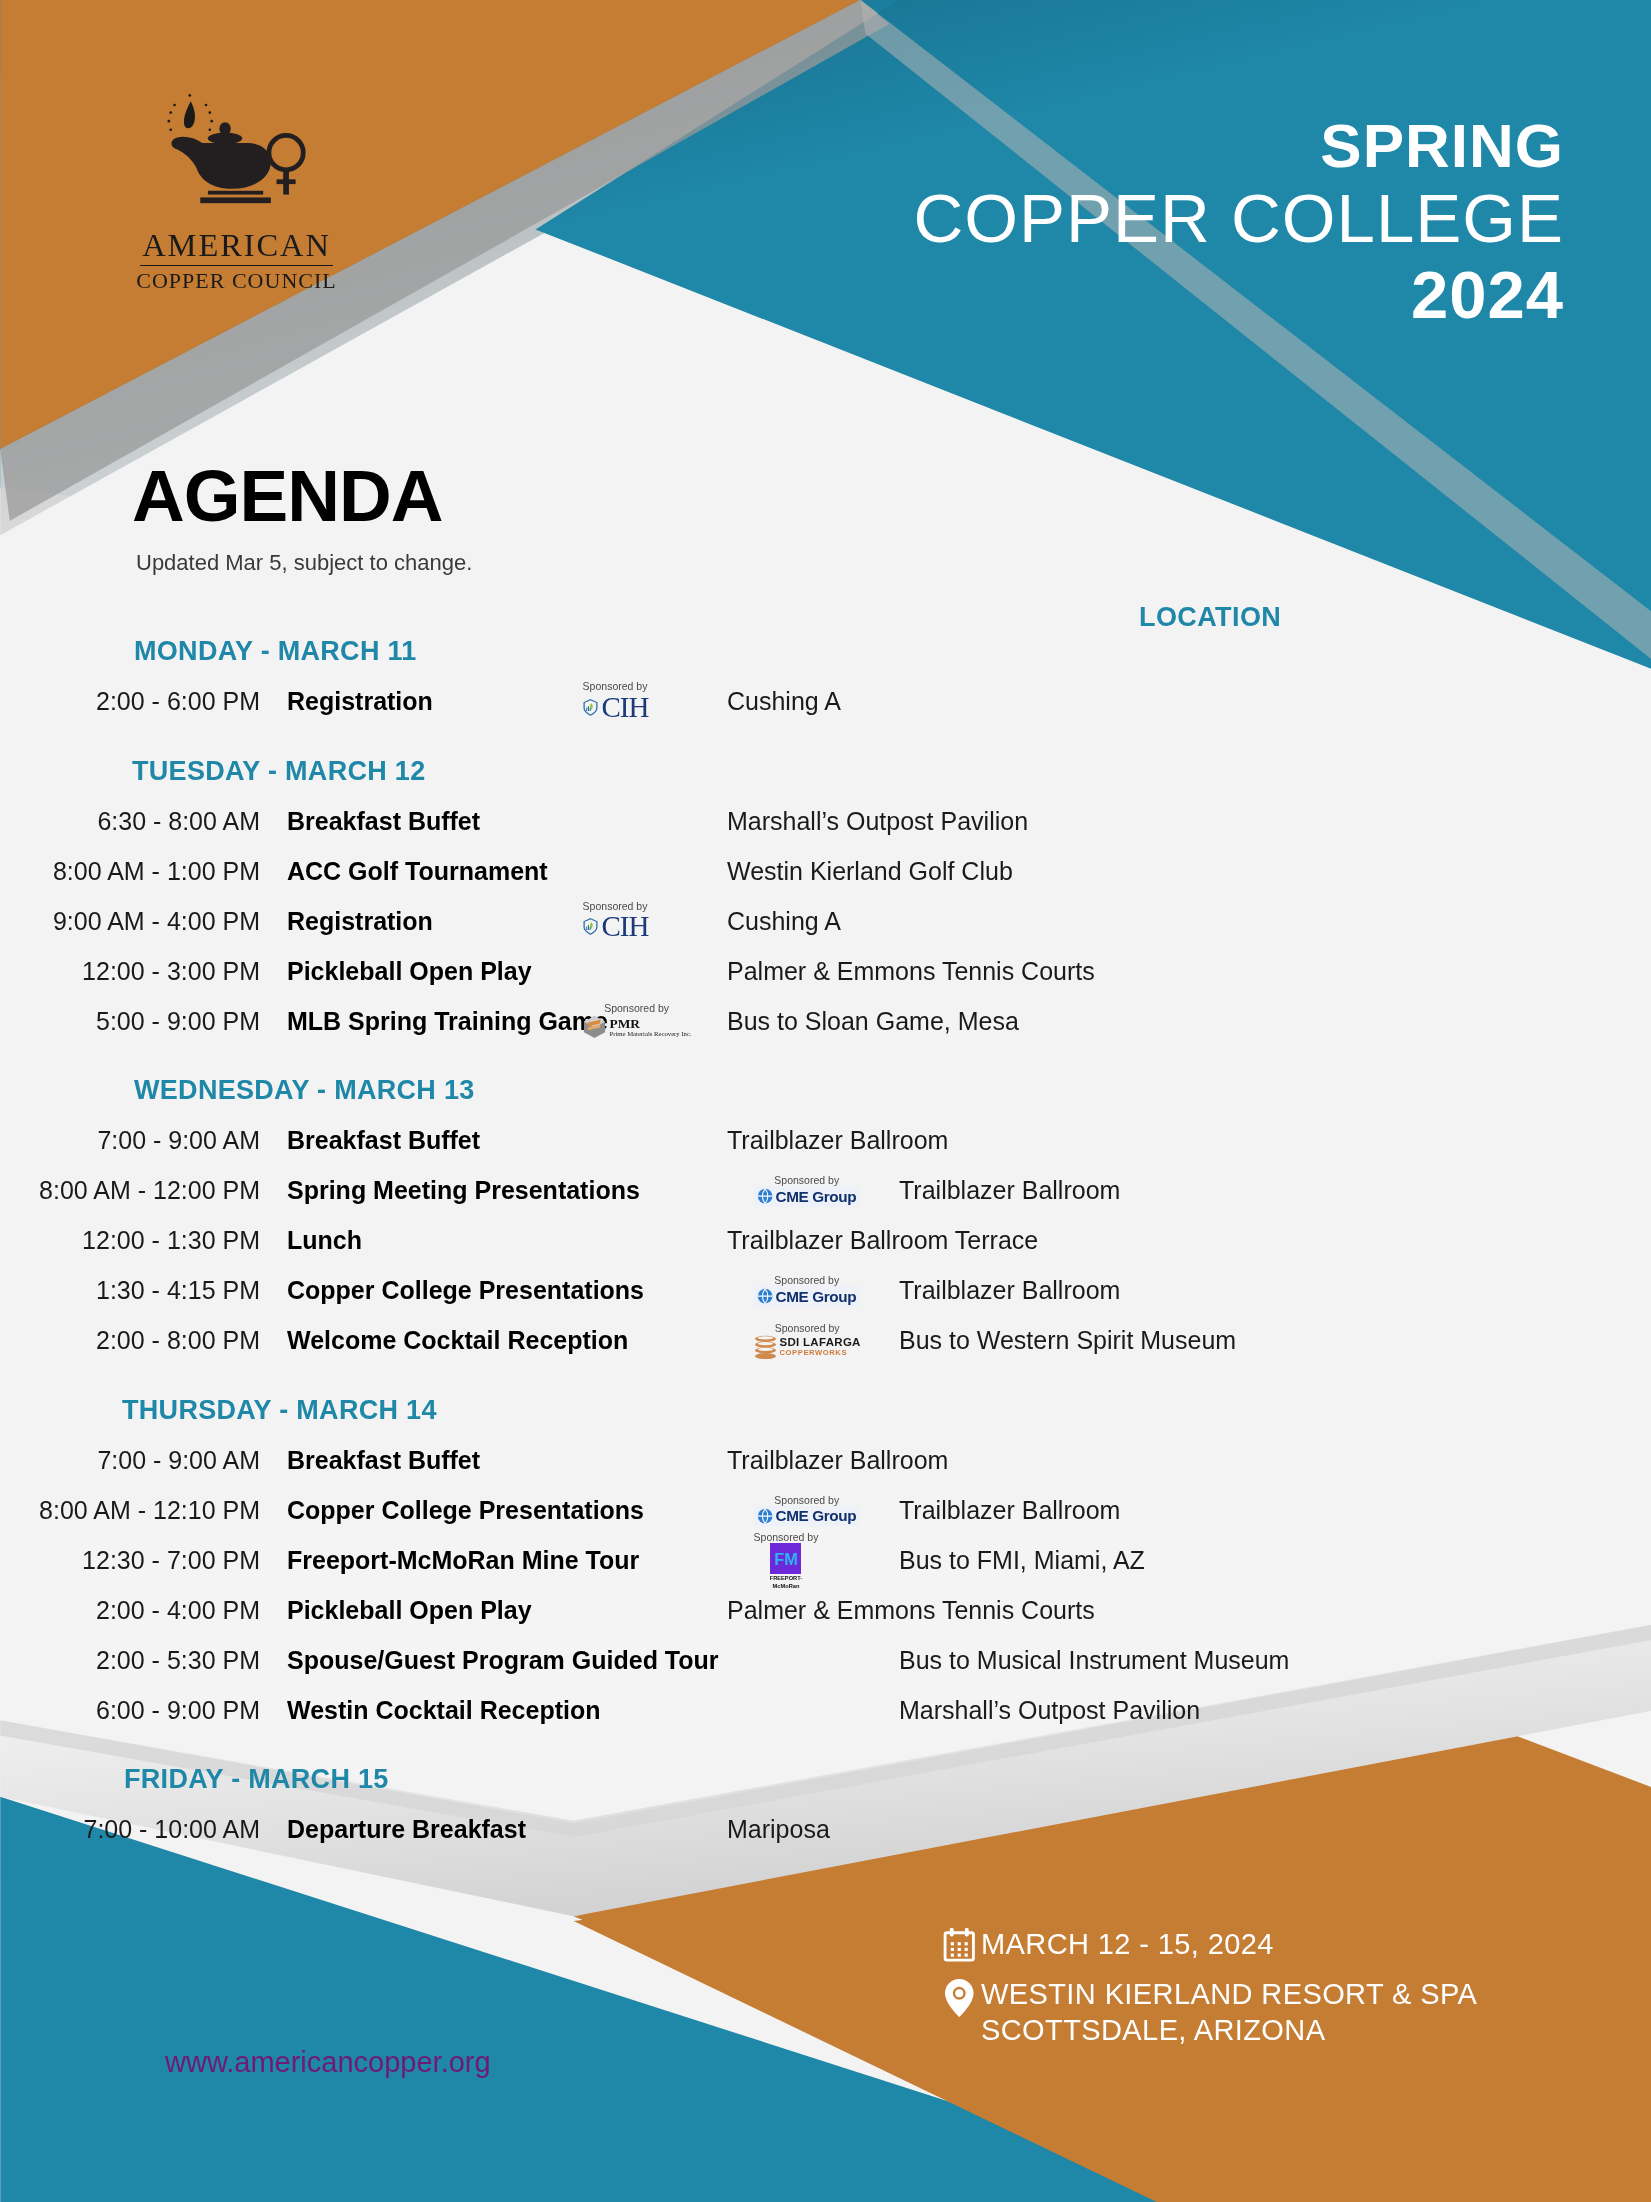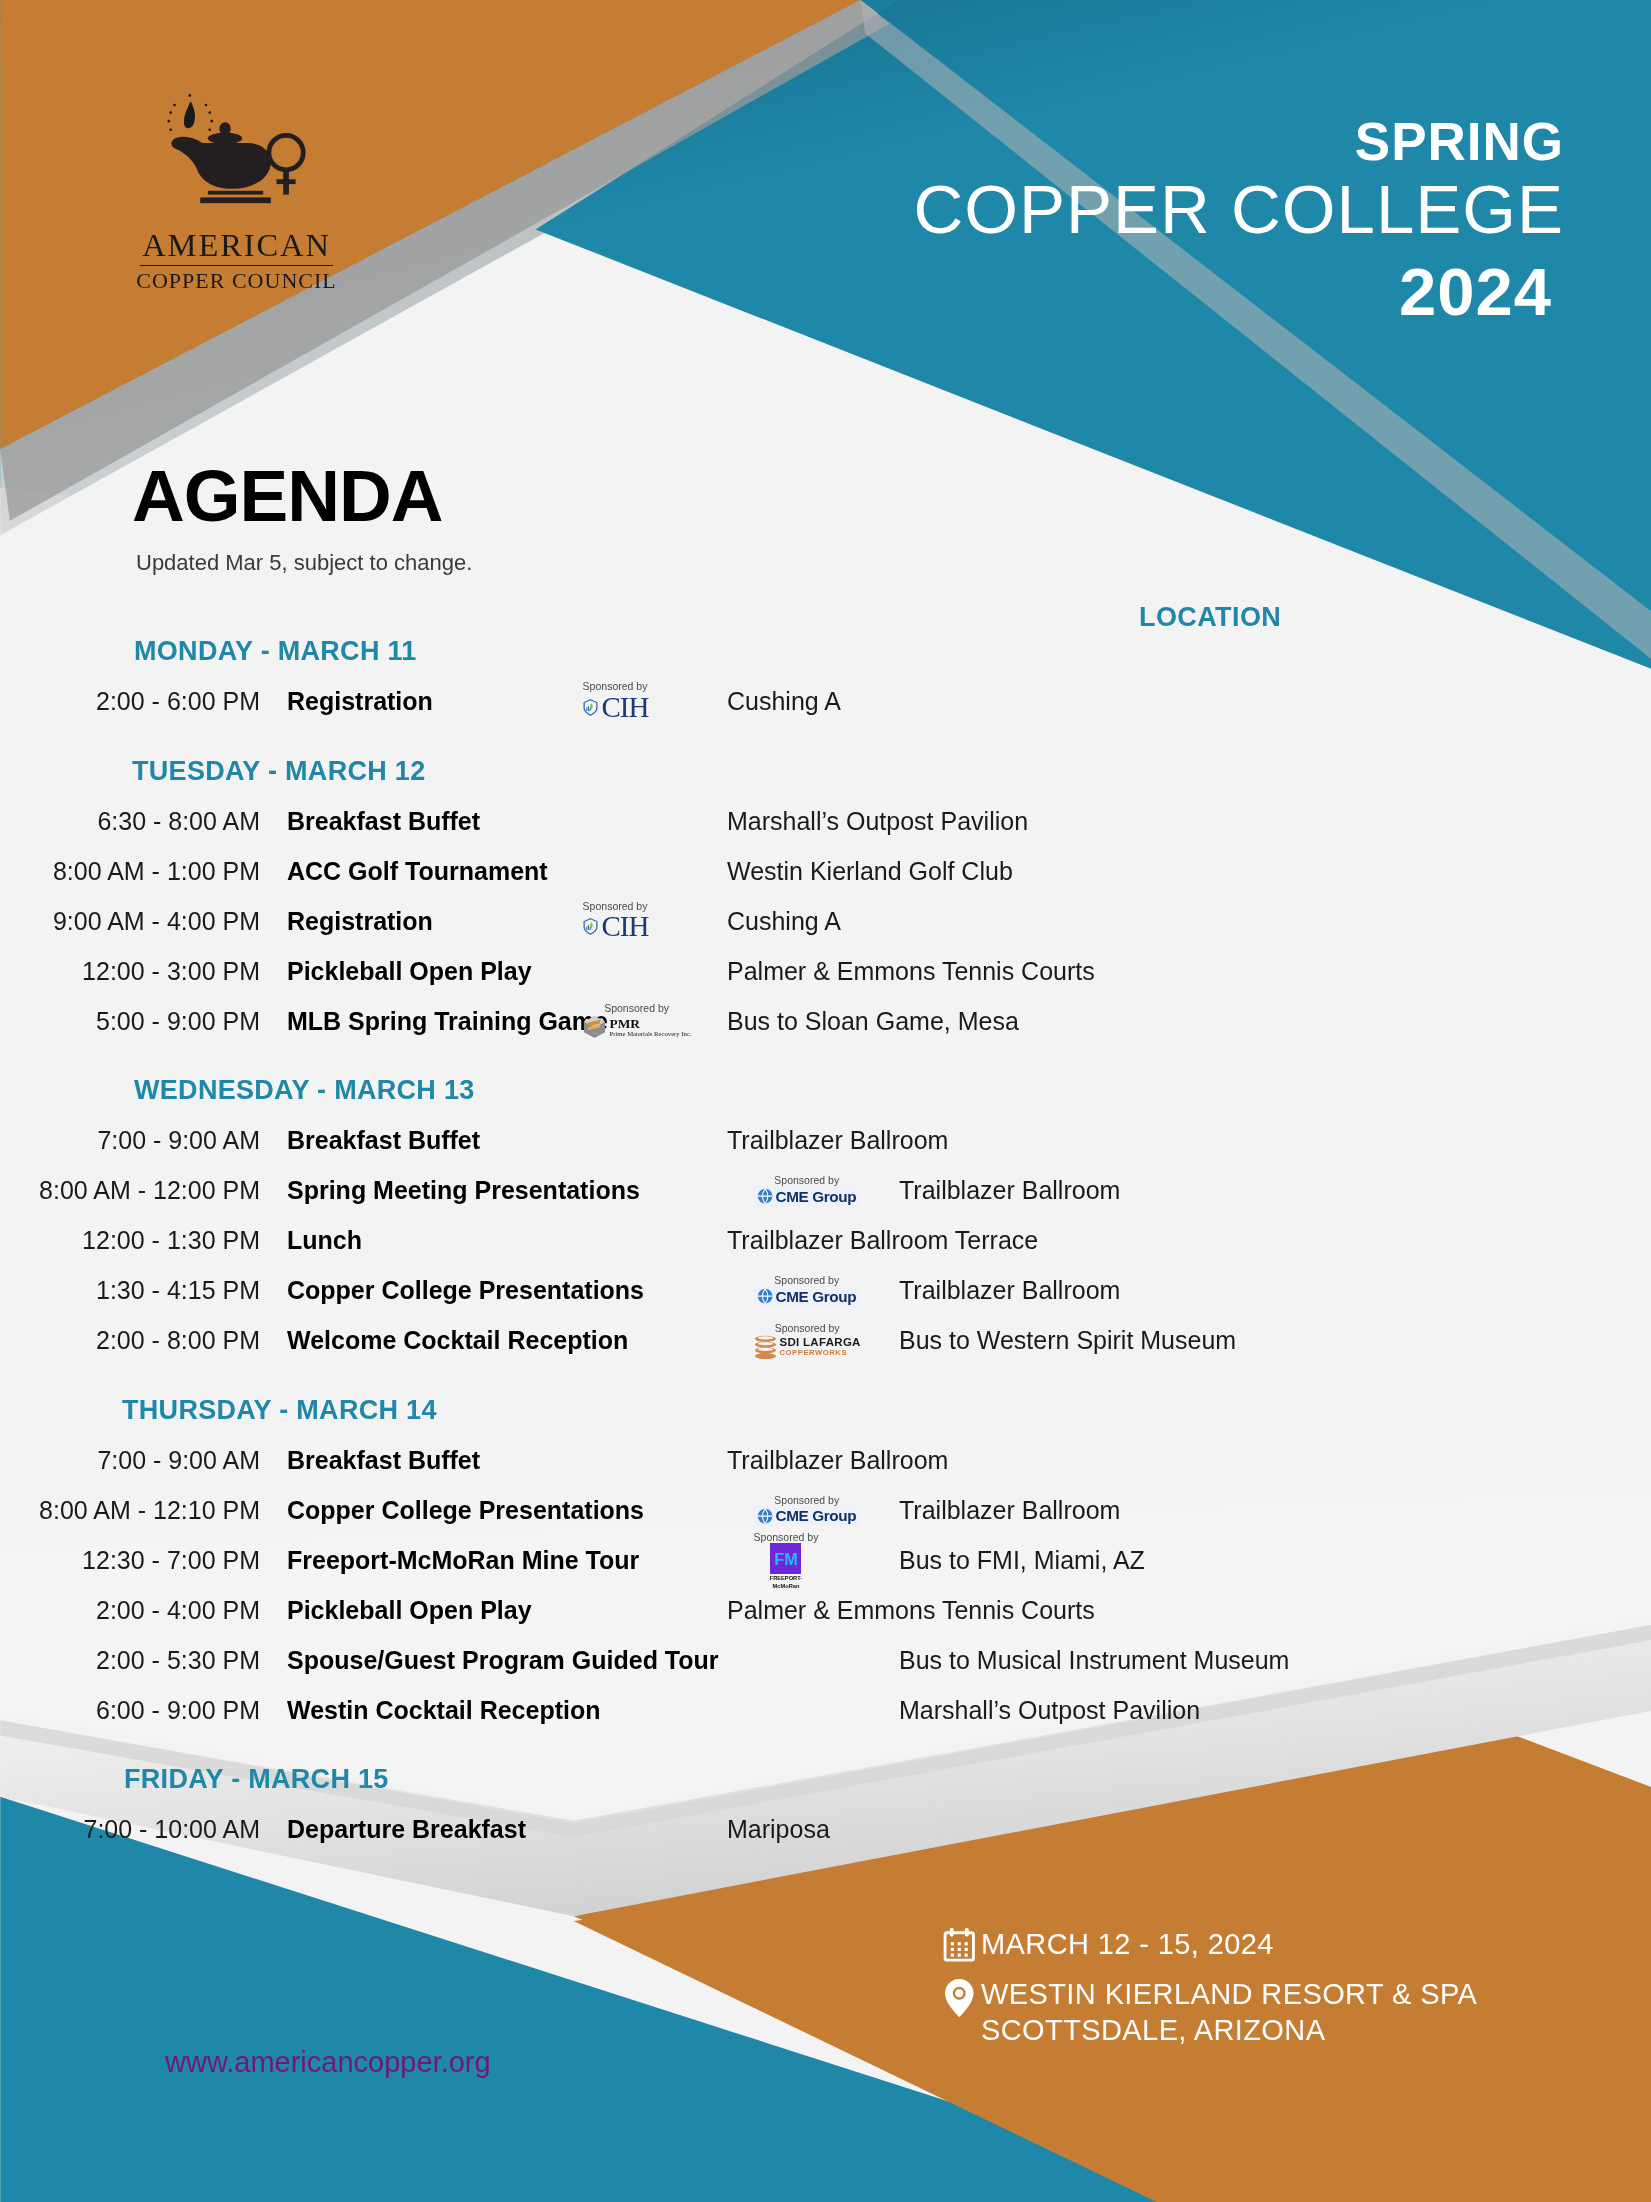--- a/index.html
+++ b/index.html
@@ -14,32 +14,32 @@
 
   
   .bg-svg{position:absolute;left:0;top:0;width:1652px;height:2202px;}
 
   
   .header-block{
     position:absolute; right:88px; top:115px;
     text-align:right; color:#ffffff; z-index:5;
   }
   .spring{
-    font-size:53px; font-weight:bold; letter-spacing:1px;
+    font-size:62px; font-weight:bold; letter-spacing:1px;
     line-height:1.0; margin:0 0 5.7px 0;
     font-family:"Liberation Sans", sans-serif;
   }
   .copper-college{
     font-size:69px; font-weight:400; letter-spacing:1px;
     line-height:1.05; margin:0 0 5.7px 0;
     font-family:"Liberation Sans", sans-serif;
   }
   .year{
     font-size:67px; font-weight:bold; letter-spacing:1px;
-    line-height:1.0; margin:12px;
+    line-height:1.0; margin:0;
   }
 
   
   .logo{position:absolute;left:122px;top:84px;width:229px;z-index:6;}
   .logo-mark{display:block;margin:0 auto;}
   .logo-word{
     text-align:center;color:#1a1a1a;font-family:"Liberation Serif", serif;
     letter-spacing:1.9px;
   }
   .logo-l1{font-size:32.5px;border-bottom:1.9px solid #1a1a1a;display:inline-block;padding:0 1.9px 1px 1.9px;}

